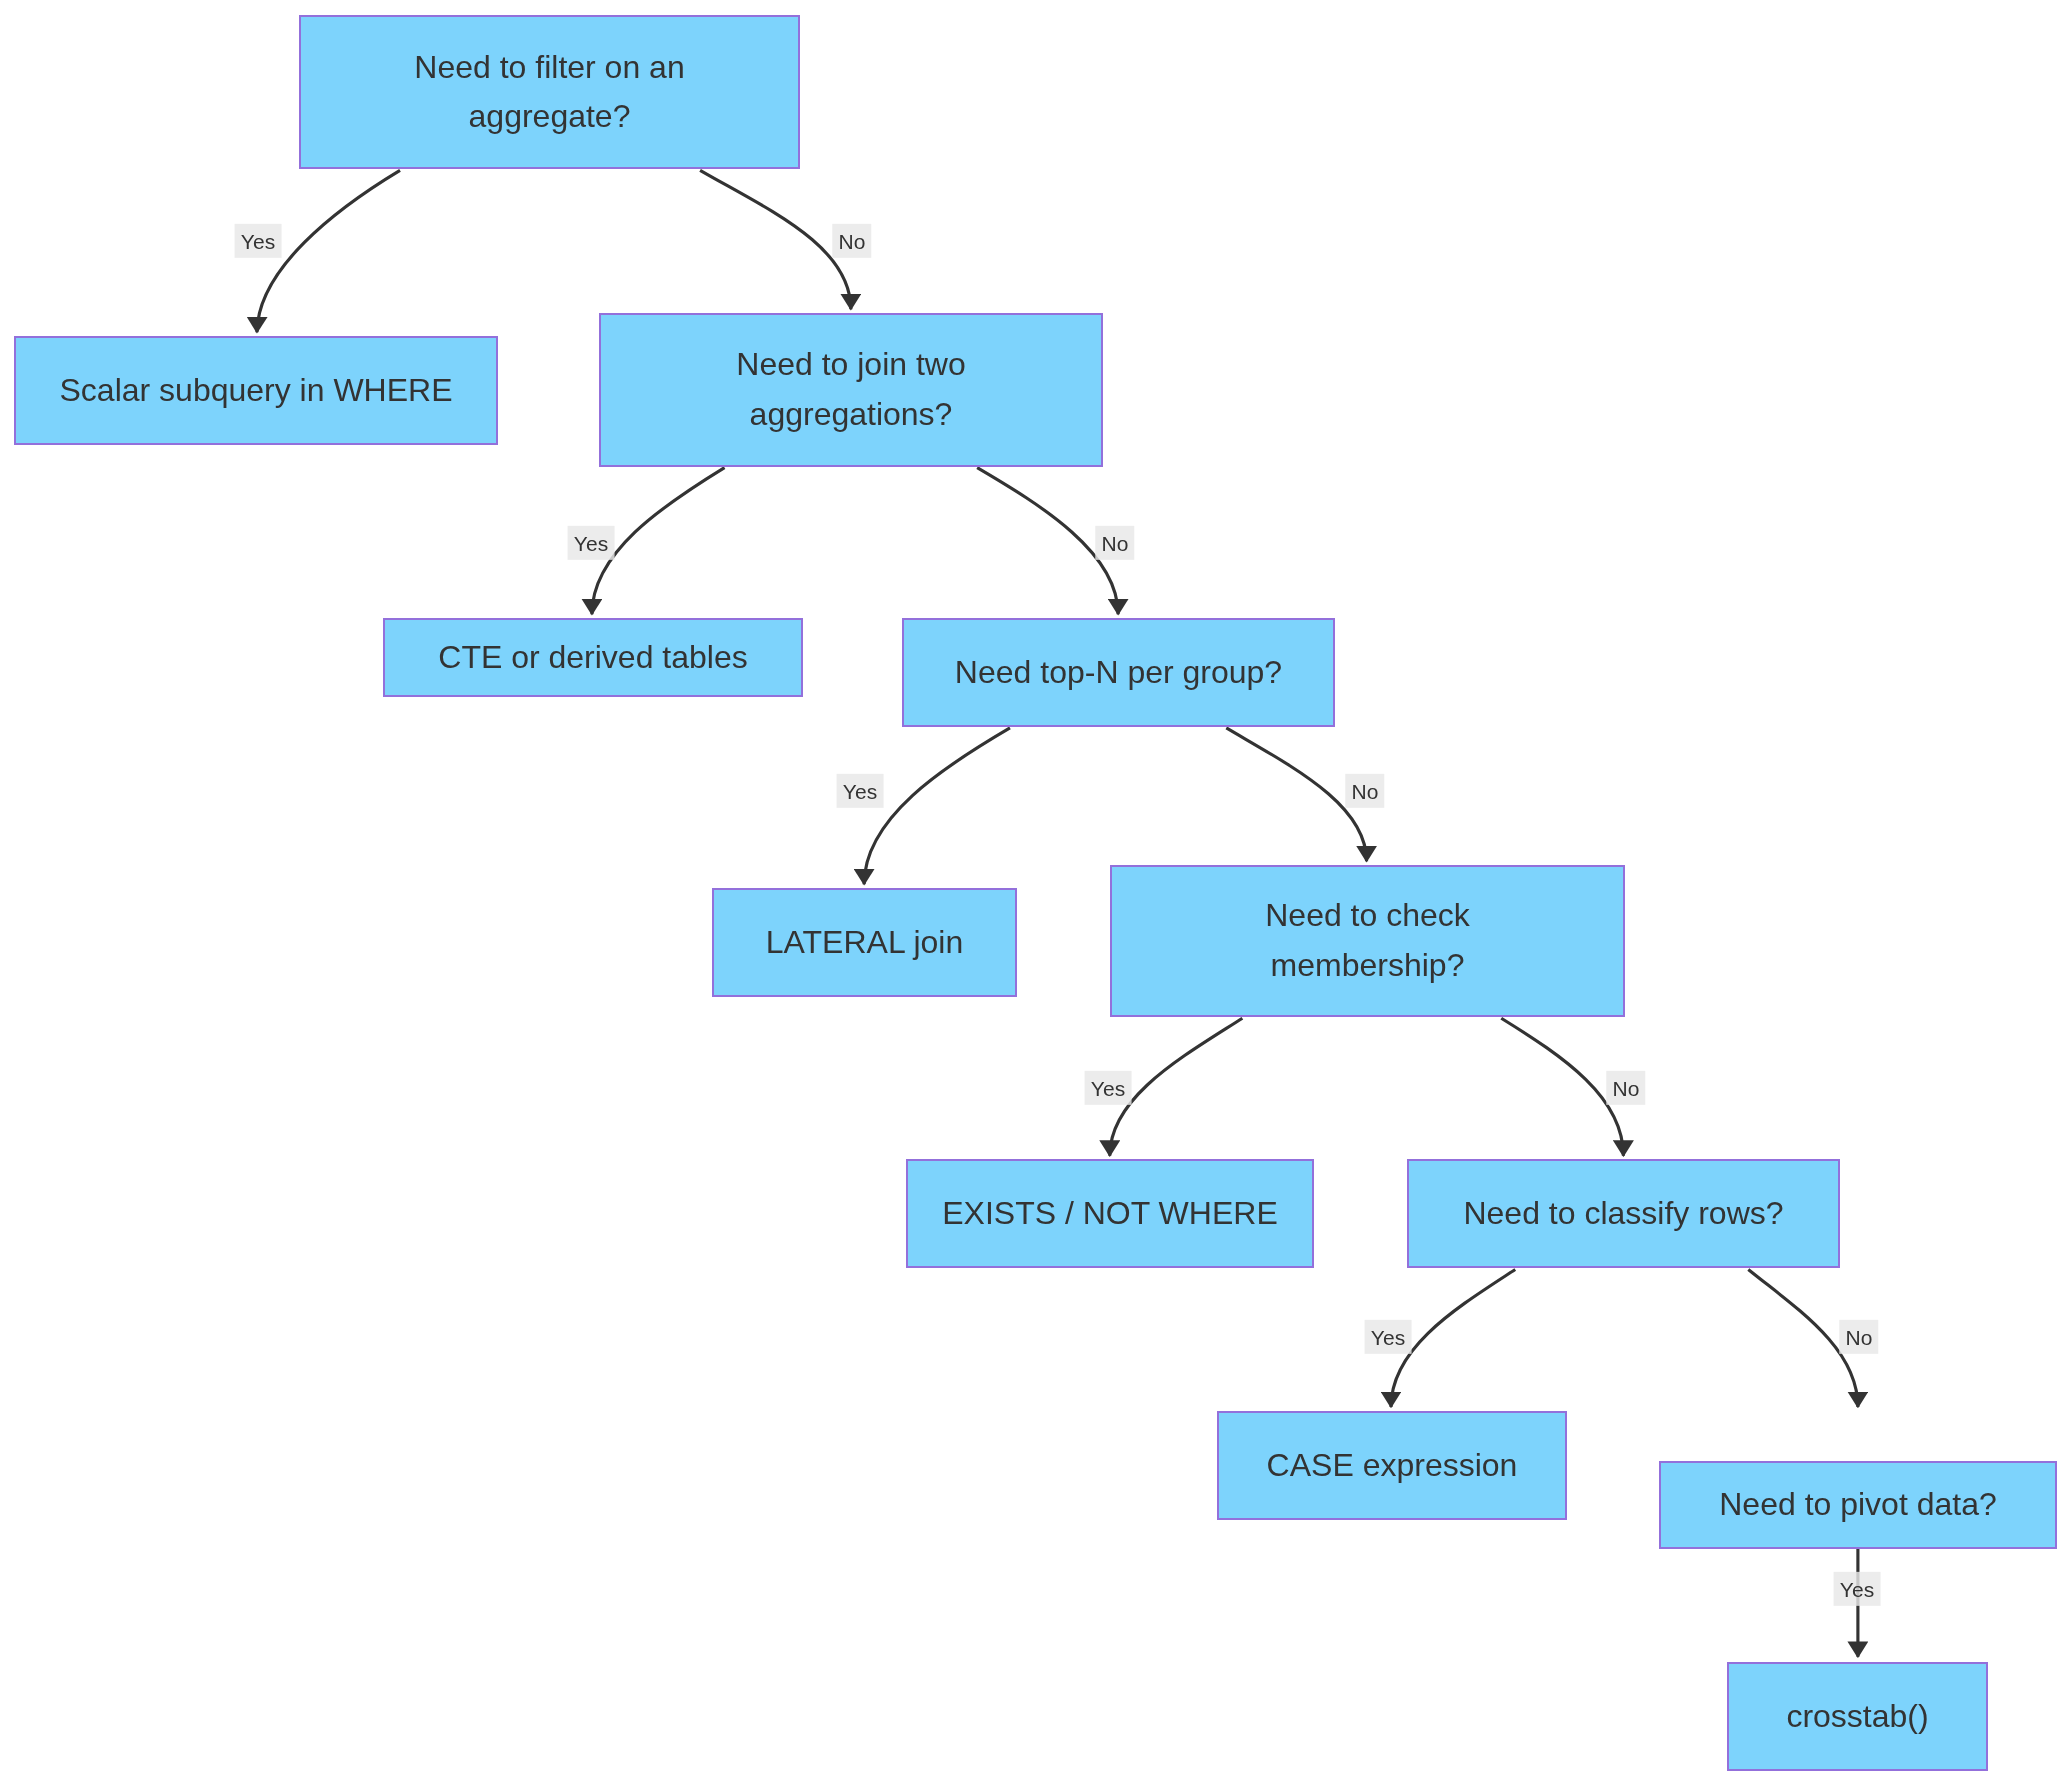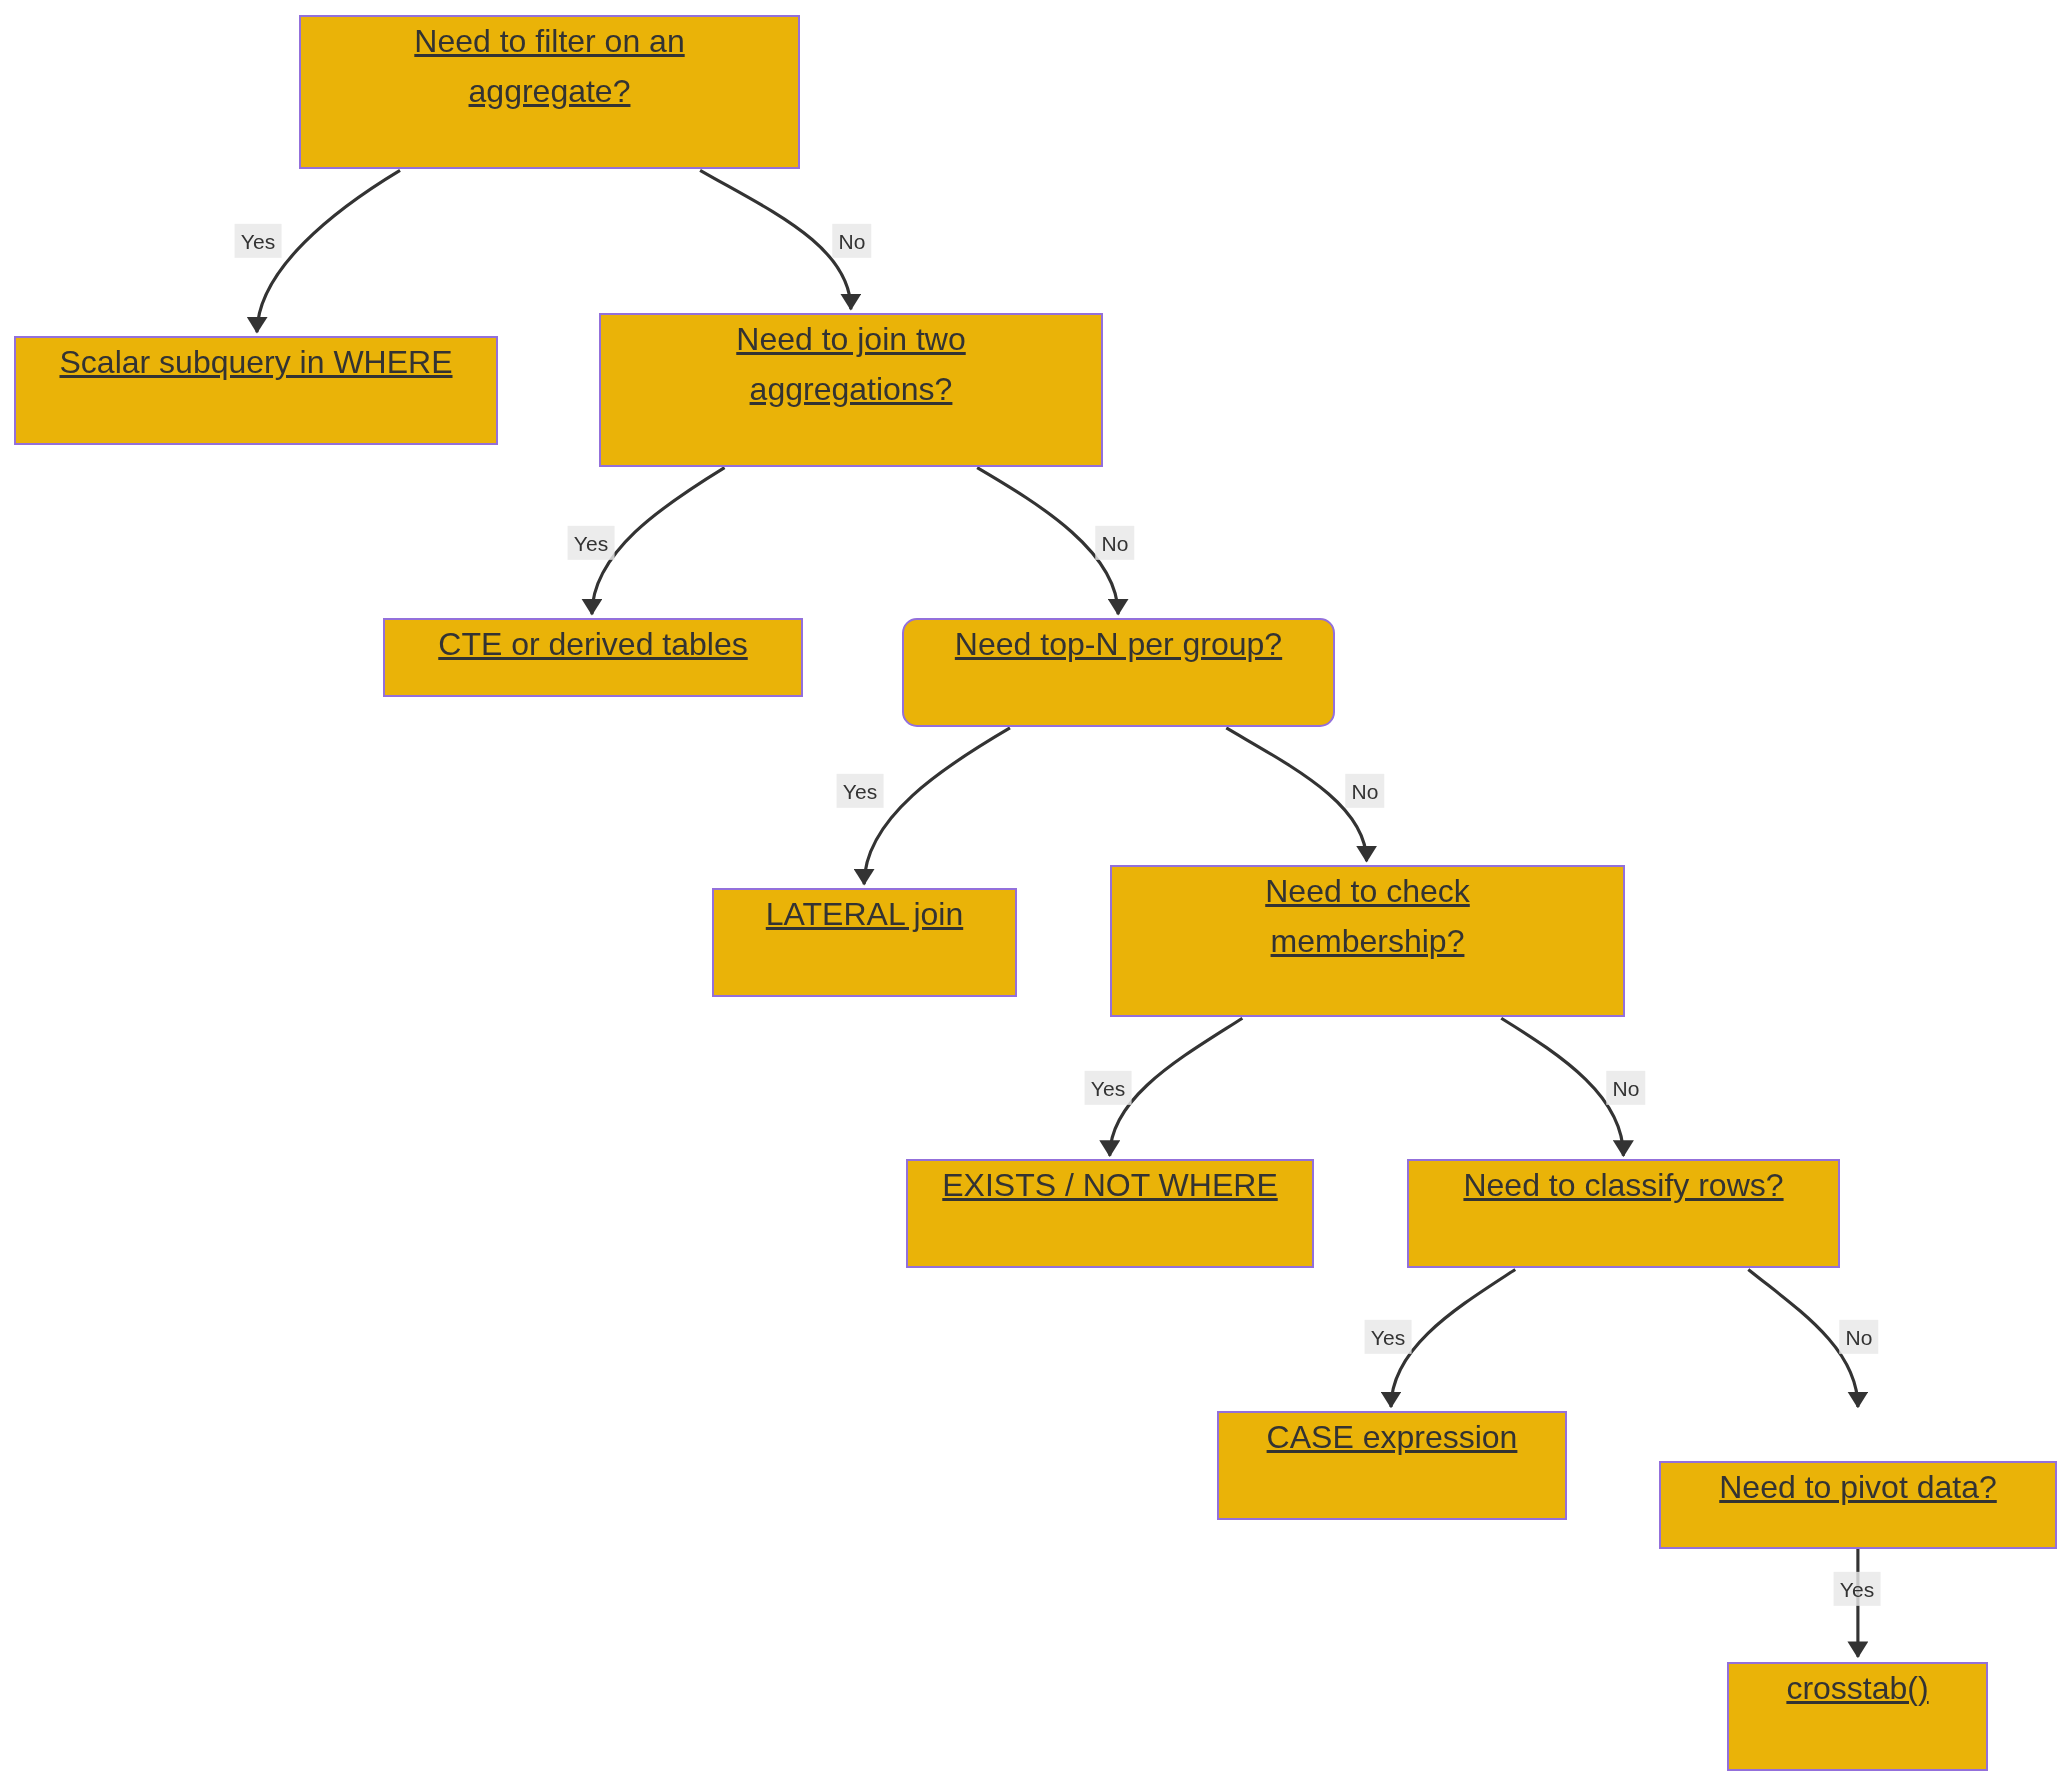--- a/index.html
+++ b/index.html
@@ -24,30 +24,29 @@
   }
   svg.edges path.link {
     fill: none;
     stroke: #333333;
     stroke-width: 4.5px;
     stroke-linecap: butt;
   }
   .node {
     position: absolute;
     box-sizing: border-box;
-    background: #eab308;
+    background: #7dd3fc;
     border: 2.8px solid #9370DB;
     display: flex;
-    align-items: flex-start;
+    align-items: center;
     justify-content: center;
     text-align: center;
     color: #333333;
     font-size: 32px;
     line-height: 1.55;
-    text-decoration: underline;
   }
   .node .nl {
     white-space: nowrap;
   }
   .node.wrap .nl {
     white-space: normal;
     max-width: 363px;
     display: inline-block;
   }
   .elabel {
@@ -94,21 +93,21 @@
   </div>
 
   <div class="node wrap" style="left:599px; top:313px; width:504px; height:154px;">
     <span class="nl">Need to join two aggregations?</span>
   </div>
 
   <div class="node" style="left:383px; top:618px; width:420px; height:79px;">
     <span class="nl">CTE or derived tables</span>
   </div>
 
-  <div class="node" style="left:902px; top:618px; width:433px; height:109px;border-radius:15px;">
+  <div class="node" style="left:902px; top:618px; width:433px; height:109px;">
     <span class="nl">Need top-N per group?</span>
   </div>
 
   <div class="node" style="left:712px; top:888px; width:305px; height:109px;">
     <span class="nl">LATERAL join</span>
   </div>
 
   <div class="node wrap" style="left:1110px; top:865px; width:515px; height:152px;">
     <span class="nl">Need to check membership?</span>
   </div>

